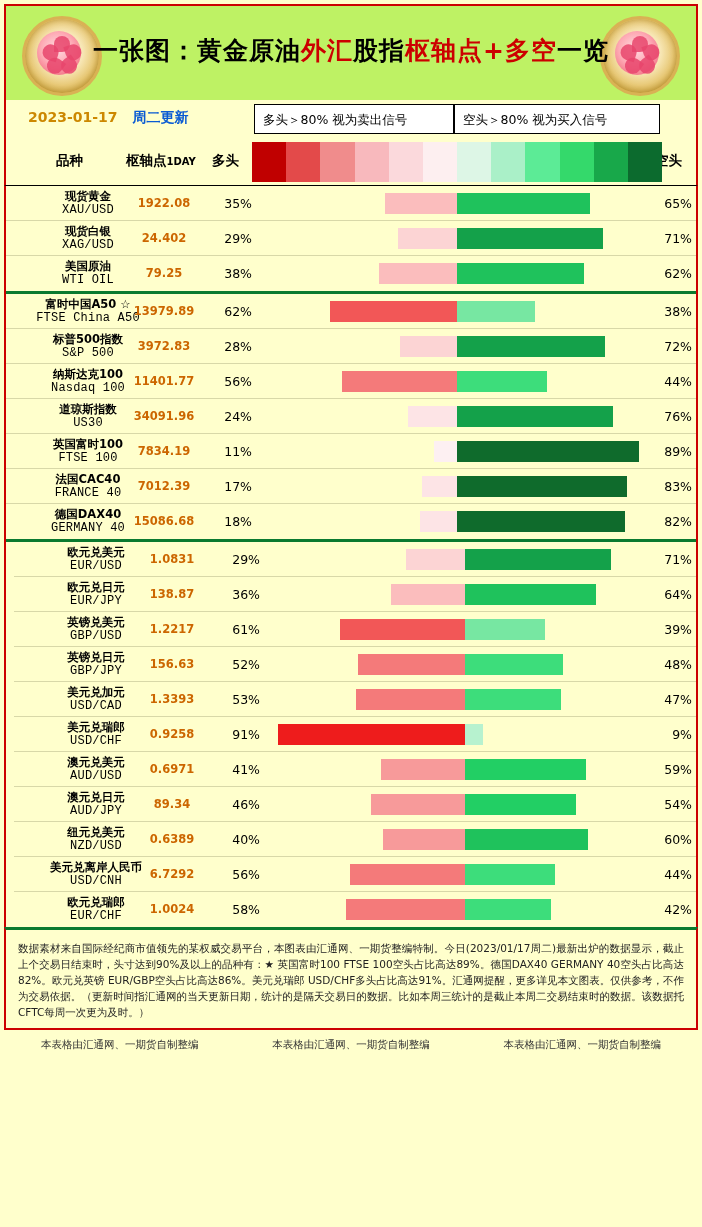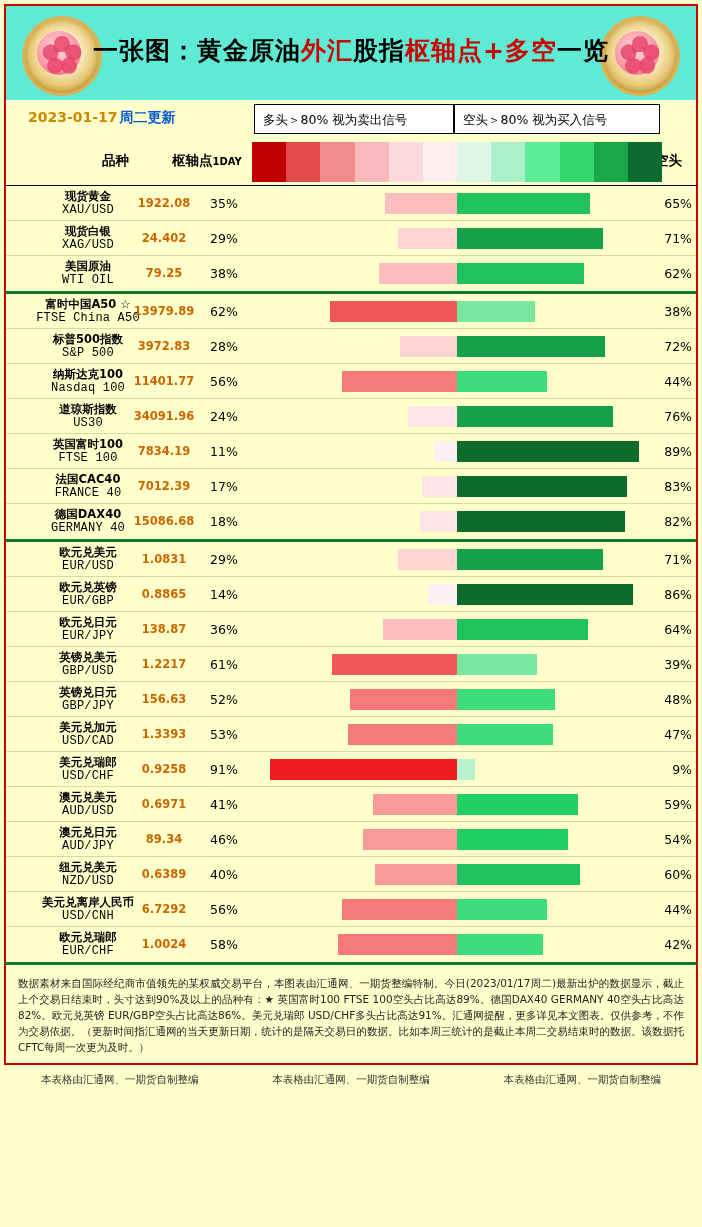--- a/index.html
+++ b/index.html
@@ -13,21 +13,21 @@
   .page{
     position:relative;width:702px;height:1227px;box-sizing:border-box;
     background:#ffffcc;
     padding:0;
   }
   
   .header{
     position:relative;height:96px;
     border:2px solid #cc0000;border-bottom:none;
     margin:4px 4px 0 4px;
-    background:#5eead4;
+    background:#bef264;
     box-sizing:border-box;
   }
   .title{
     position:absolute;left:0;right:0;top:28px;
     text-align:center;
     font-size:25px;font-weight:bold;letter-spacing:1px;
     font-family:"DejaVu Sans","Liberation Sans",sans-serif;
   }
   .title .seg1{color:#000;}
   .title .seg2{color:#cc0000;}
@@ -57,76 +57,75 @@
     position:relative;height:38px;margin:0 4px;
     border-left:2px solid #cc0000;border-right:2px solid #cc0000;
     box-sizing:border-box;
     background:#ffffcc;
   }
   .datestamp{
     position:absolute;left:22px;top:9px;font-size:14px;font-weight:bold;
     color:#cc8800;
     font-family:"DejaVu Sans","Liberation Sans",sans-serif;
   }
-  .datestamp .wk{color:#0a5bd3;margin-left:2px;text-align:center;}
+  .datestamp .wk{color:#0a5bd3;margin-left:15px;text-align:center;}
   .sigbox{
     position:absolute;top:4px;height:30px;border:1px solid #000;background:#fff;
     font-size:12.5px;line-height:30px;padding:0 8px;box-sizing:border-box;
     font-family:"DejaVu Sans","Liberation Sans",sans-serif;
   }
   .sigbox.a{left:248px;width:200px;}
   .sigbox.b{left:448px;width:206px;}
   
   .colhead{
     position:relative;height:48px;margin:0 4px;
     border-left:2px solid #cc0000;border-right:2px solid #cc0000;
     border-bottom:1px solid #000;
     box-sizing:border-box;background:#ffffcc;
   }
   .colhead .lbl{
     position:absolute;top:14px;font-size:13.5px;font-weight:bold;
     font-family:"DejaVu Sans","Liberation Sans",sans-serif;
-    margin-left:46px;
   }
   .lbl-name{left:50px;}
   .lbl-pivot{left:120px;}
   .lbl-pivot .small{font-size:10px;font-weight:bold;}
   .lbl-long{left:206px;}
   .lbl-short{right:14px;}
   .gradient{
     position:absolute;left:246px;top:4px;width:410px;height:40px;display:flex;
   }
   .gradient span{flex:1 1 0;display:block;height:100%;}
   
   .tablewrap{
     margin:0 4px;border-left:2px solid #cc0000;border-right:2px solid #cc0000;
     box-sizing:border-box;background:#ffffcc;
   }
   .group{border-bottom:3px solid #0a7a2f;}
-  .group:last-child{border-bottom:none;}
+  .group:last-child{border-bottom:none;margin-left:8px;}
   .row{
     position:relative;height:35px;border-bottom:1px solid #d8d8a8;
     box-sizing:border-box;
   }
   .row:last-child{border-bottom:none;}
   .nm{
     position:absolute;left:0;top:3px;width:112px;text-align:center;
     font-size:11.5px;line-height:14px;font-weight:bold;
     font-family:"DejaVu Sans","Liberation Sans",sans-serif;
     padding-left:26px;
   }
   .nm .en{display:block;font-size:12px;font-weight:normal;letter-spacing:.2px;
     font-family:"Liberation Mono","DejaVu Sans Mono",monospace;}
   .pv{
     position:absolute;left:112px;top:10px;width:92px;text-align:center;
     font-size:11.5px;font-weight:bold;color:#cc6600;
     font-family:"DejaVu Sans","Liberation Sans",sans-serif;
   }
   .lg{
-    position:absolute;left:204px;top:10px;width:42px;text-align:left;
+    position:absolute;left:204px;top:10px;width:42px;text-align:right;
     font-size:12.5px;font-family:"DejaVu Sans","Liberation Sans",sans-serif;
   }
   .st{
     position:absolute;right:4px;top:10px;width:46px;text-align:right;
     font-size:12.5px;font-family:"DejaVu Sans","Liberation Sans",sans-serif;
   }
   .bars{
     position:absolute;left:246px;top:7px;width:410px;height:21px;
   }
   .bar{position:absolute;top:0;height:21px;}
@@ -312,30 +311,20 @@
           <div class="nm"><span>欧元兑美元</span><span class="en">EUR/USD</span></div>
           <div class="pv">1.0831</div>
           <div class="lg">29%</div>
           <div class="st">71%</div>
           <div class="bars">
             <div class="bar" style="left: 146px; width: 59px; background: rgb(252, 212, 212);"></div>
             <div class="bar" style="left: 205px; width: 146px; background: rgb(20, 161, 74);"></div>
           </div>
         </div>
         <div class="row">
-          <div class="nm"><span>欧元兑英镑</span><span class="en">EUR/GBP</span></div>
-          <div class="pv">0.8865</div>
-          <div class="lg">14%</div>
-          <div class="st">86%</div>
-          <div class="bars">
-            <div class="bar" style="left: 176px; width: 29px; background: rgb(253, 240, 242);"></div>
-            <div class="bar" style="left: 205px; width: 176px; background: rgb(15, 107, 44);"></div>
-          </div>
-        </div>
-        <div class="row">
           <div class="nm"><span>欧元兑日元</span><span class="en">EUR/JPY</span></div>
           <div class="pv">138.87</div>
           <div class="lg">36%</div>
           <div class="st">64%</div>
           <div class="bars">
             <div class="bar" style="left: 131px; width: 74px; background: rgb(251, 189, 189);"></div>
             <div class="bar" style="left: 205px; width: 131px; background: rgb(31, 194, 92);"></div>
           </div>
         </div>
         <div class="row">

